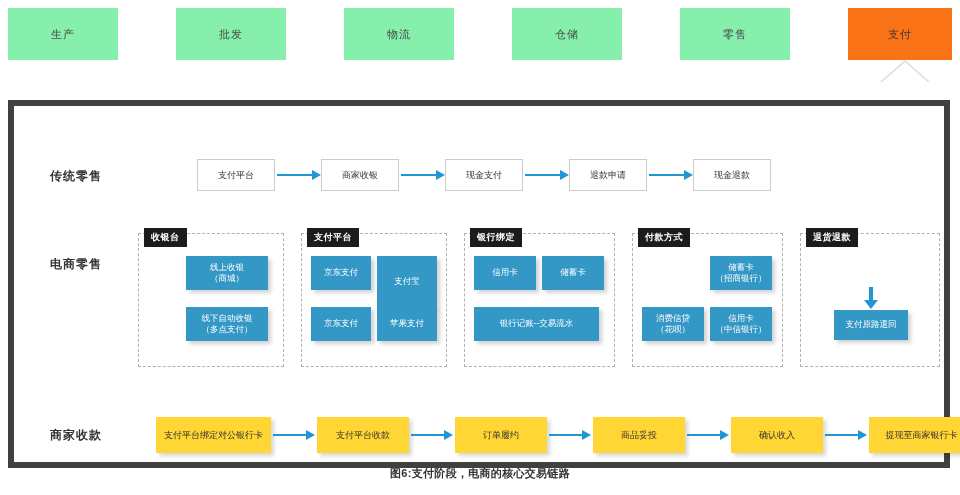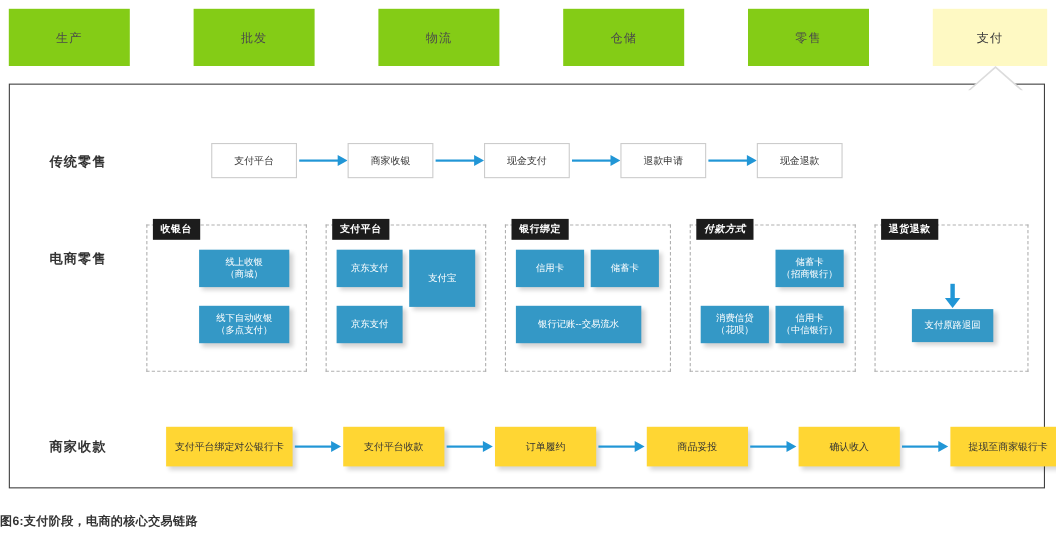--- a/index.html
+++ b/index.html
@@ -9,47 +9,47 @@
     font-family:"Liberation Sans","DejaVu Sans",sans-serif;
     color:#333333;
     position:relative;
     overflow:hidden;
   }
 
   
   #stage-tabs{position:absolute;left:0;top:0;width:960px;height:62px;}
   .stage-tab{
     position:absolute;top:8px;height:52px;
-    background:#84cc16;
+    background:#86efac;
     display:flex;align-items:center;justify-content:center;
     font-size:11px;color:#4a4a4a;letter-spacing:1px;
   }
-  .stage-tab.active{background:#fef9c3;color:#3a3a3a;}
+  .stage-tab.active{background:#f97316;color:#3a3a3a;}
   #tab-pointer-outline{
     position:absolute;left:880px;top:60px;
     width:0;height:0;
     border-left:25px solid transparent;
     border-right:25px solid transparent;
     border-bottom:22px solid #dcdcdc;
     z-index:1;
   }
   #tab-pointer-fill{
     position:absolute;left:881px;top:62px;
     width:0;height:0;
     border-left:24px solid transparent;
     border-right:24px solid transparent;
     border-bottom:21px solid #ffffff;
     z-index:3;
   }
 
   
   #main-panel{
-    position:absolute;left:8px;top:76px;
+    position:absolute;left:8px;top:100px;
     width:942px;height:368px;
-    border:1px solid #404040;
+    border:6px solid #404040;
     background:#ffffff;
     box-sizing:border-box;
   }
 
   
   .row-label{
     position:absolute;
     font-size:12px;font-weight:bold;color:#333333;
     letter-spacing:1px;
     white-space:nowrap;
@@ -129,20 +129,21 @@
     font-size:9px;
     box-shadow:3px 3px 4px rgba(0,0,0,0.16);
     box-sizing:border-box;
     padding:2px;
     white-space:nowrap;
   }
 
   
   #caption{
     position:absolute;left:0;top:466px;width:960px;
+    text-align:center;
     font-size:11px;font-weight:bold;color:#333333;
     letter-spacing:.3px;
   }
 </style>
 </head>
 <body>
 
 <div id="stage-tabs">
   <div class="stage-tab" style="left:8px;width:110px;">
       <span>生产</span>
@@ -221,35 +222,38 @@
   <div class="group-label" style="left:293px;top:122px;">支付平台</div>
   <div class="blue-box" style="left:297px;top:150px;width:60px;height:34px;">
       <span>京东支付</span>
     </div>
   <div class="blue-box" style="left:363px;top:150px;width:60px;height:52px;justify-content:center;">
       <span>支付宝</span>
     </div>
   <div class="blue-box" style="left:297px;top:201px;width:60px;height:34px;">
       <span>京东支付</span>
     </div>
+  <div class="blue-box" style="left:363px;top:201px;width:60px;height:34px;">
+      <span>苹果支付</span>
+    </div>
 
   <div class="group-box" style="left:450px;top:127px;width:151px;height:134px;"></div>
   <div class="group-label" style="left:456px;top:122px;">银行绑定</div>
   <div class="blue-box" style="left:460px;top:150px;width:62px;height:34px;">
       <span>信用卡</span>
     </div>
   <div class="blue-box" style="left:528px;top:150px;width:62px;height:34px;">
       <span>储蓄卡</span>
     </div>
-  <div class="blue-box" style="left:460px;top:201px;width:114px;height:34px;">
+  <div class="blue-box" style="left:460px;top:201px;width:125px;height:34px;">
       <span>银行记账--交易流水</span>
     </div>
 
   <div class="group-box" style="left:618px;top:127px;width:151px;height:134px;"></div>
-  <div class="group-label" style="left:624px;top:122px;font-style:italic;">付款方式</div>
+  <div class="group-label" style="left:624px;top:122px;">付款方式</div>
   <div class="blue-box" style="left:696px;top:150px;width:62px;height:34px;">
       <span>储蓄卡<br>（招商银行）</span>
     </div>
   <div class="blue-box" style="left:628px;top:201px;width:62px;height:34px;">
       <span>消费信贷<br>（花呗）</span>
     </div>
   <div class="blue-box" style="left:696px;top:201px;width:62px;height:34px;">
       <span>信用卡<br>（中信银行）</span>
     </div>
 

